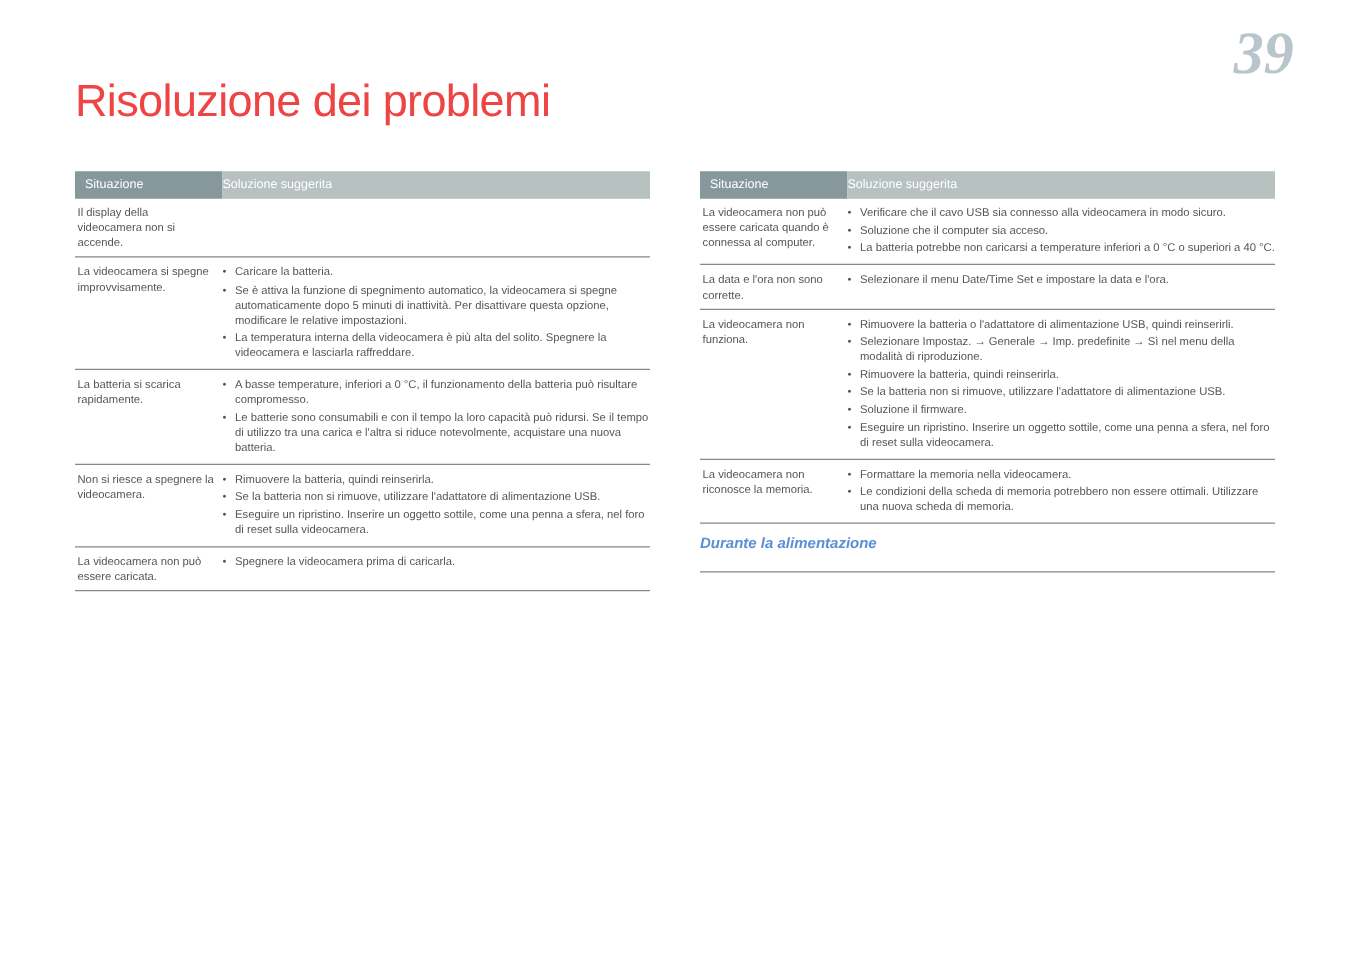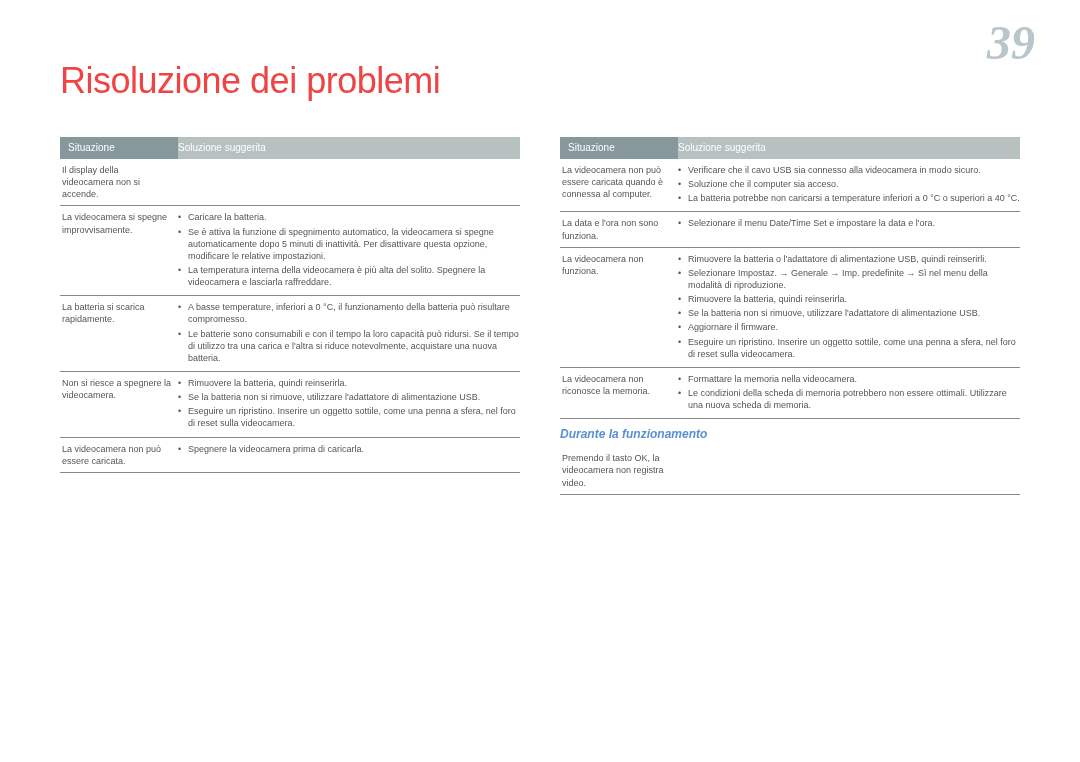--- a/index.html
+++ b/index.html
@@ -170,51 +170,50 @@
             <div class="cell-left">La videocamera non può essere caricata quando è connessa al computer.</div>
             <div class="cell-right">
               <ul>
                 <li>Verificare che il cavo USB sia connesso alla videocamera in modo sicuro.</li>
                 <li>Soluzione che il computer sia acceso.</li>
                 <li>La batteria potrebbe non caricarsi a temperature inferiori a 0 °C o superiori a 40 °C.</li>
               </ul>
             </div>
           </div>
           <div class="tbl-row">
-            <div class="cell-left">La data e l'ora non sono funziona.</div>
+            <div class="cell-left">La data e l'ora non sono corrette.</div>
             <div class="cell-right">
               <ul>
                 <li>Selezionare il menu Date/Time Set e impostare la data e l'ora.</li>
               </ul>
             </div>
           </div>
           <div class="tbl-row">
             <div class="cell-left">La videocamera non funziona.</div>
             <div class="cell-right">
               <ul>
                 <li>Rimuovere la batteria o l'adattatore di alimentazione USB, quindi reinserirli.</li>
                 <li>Selezionare Impostaz. → Generale → Imp. predefinite → Sì nel menu della modalità di riproduzione.</li>
                 <li>Rimuovere la batteria, quindi reinserirla.</li>
                 <li>Se la batteria non si rimuove, utilizzare l'adattatore di alimentazione USB.</li>
-                <li>Aggiornare il firmware.</li>
+                <li>Soluzione il firmware.</li>
                 <li>Eseguire un ripristino. Inserire un oggetto sottile, come una penna a sfera, nel foro di reset sulla videocamera.</li>
               </ul>
             </div>
           </div>
           <div class="tbl-row">
             <div class="cell-left">La videocamera non riconosce la memoria.</div>
             <div class="cell-right">
               <ul>
                 <li>Formattare la memoria nella videocamera.</li>
                 <li>Le condizioni della scheda di memoria potrebbero non essere ottimali. Utilizzare una nuova scheda di memoria.</li>
               </ul>
             </div>
           </div>
         </div>
-      <div class="subtitle">Durante la funzionamento</div>
+      <div class="subtitle">Durante la alimentazione</div>
       <div class="tbl-body" id="col2-bottom">
           <div class="tbl-row">
-            <div class="cell-left">Premendo il tasto OK, la videocamera non registra video.</div>
           </div>
         </div>
     </div>
   </div>
 </div>
 
 </body></html>

